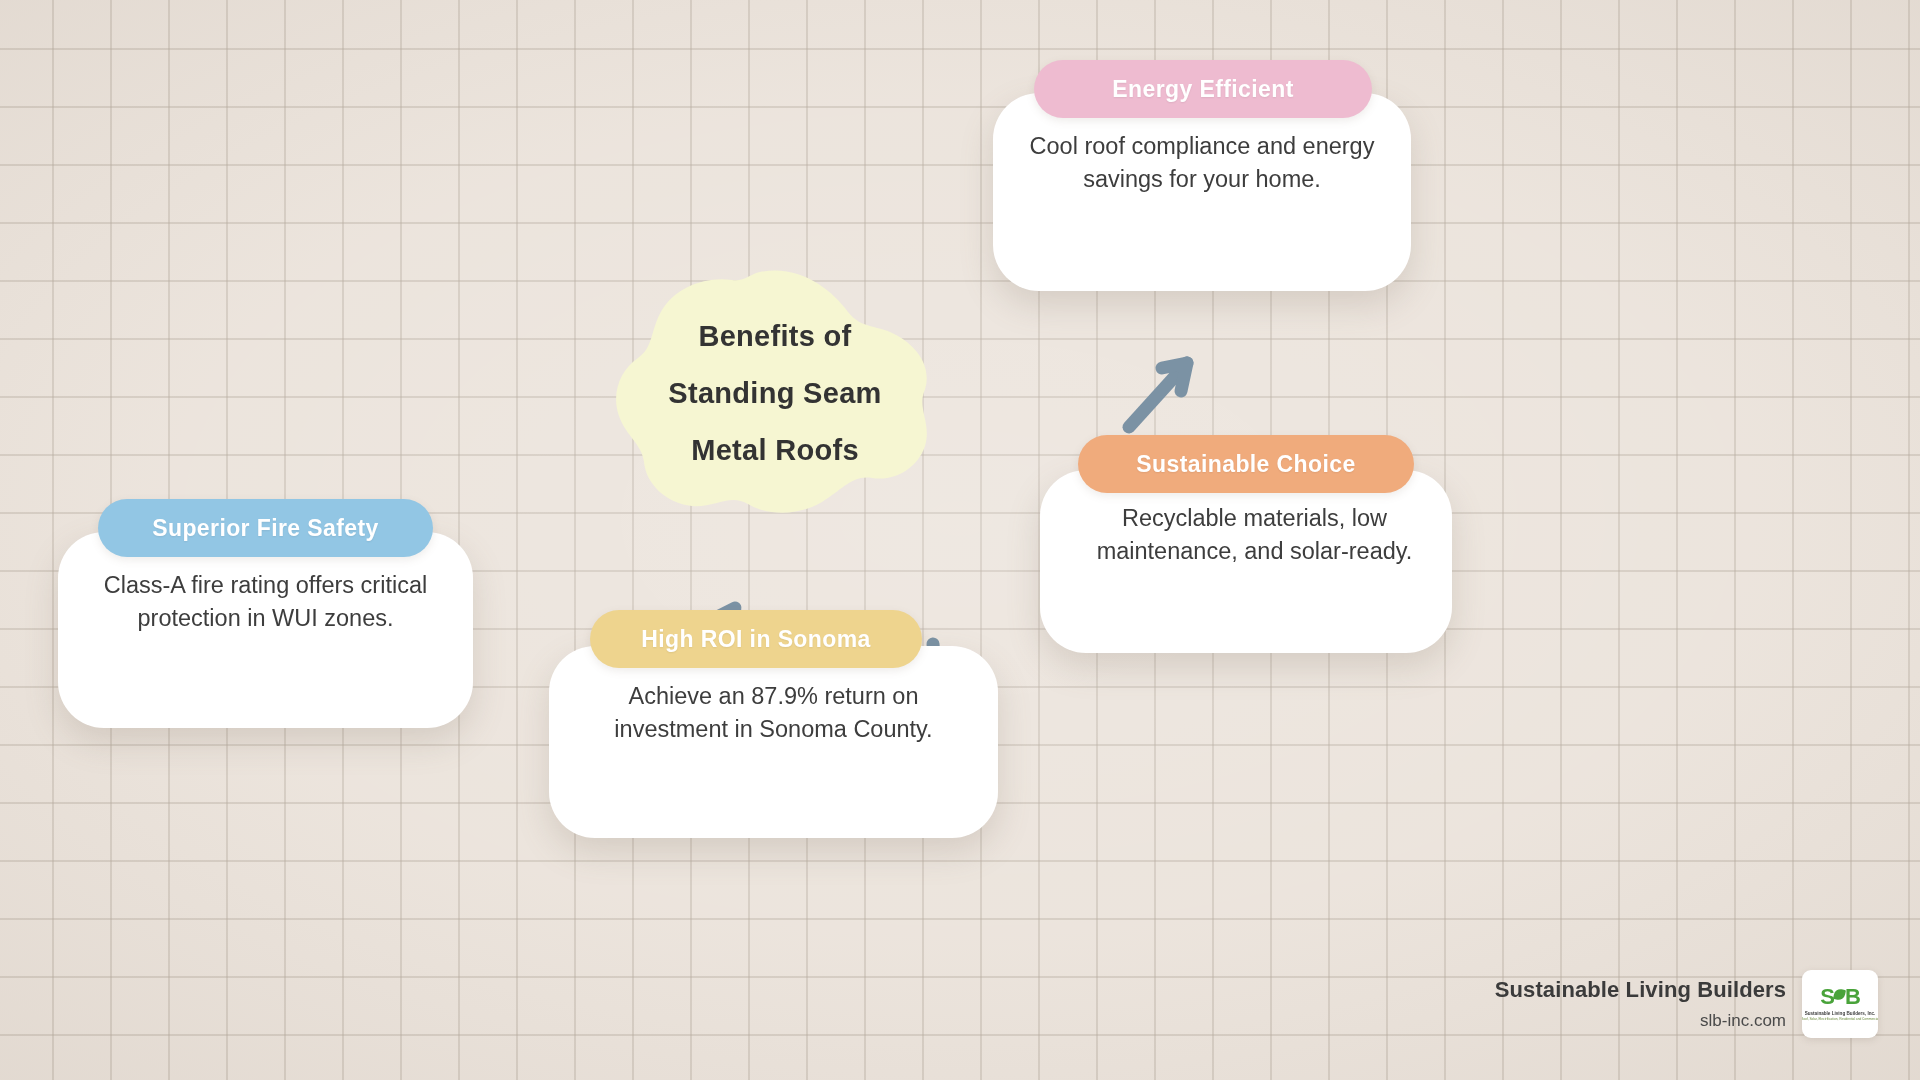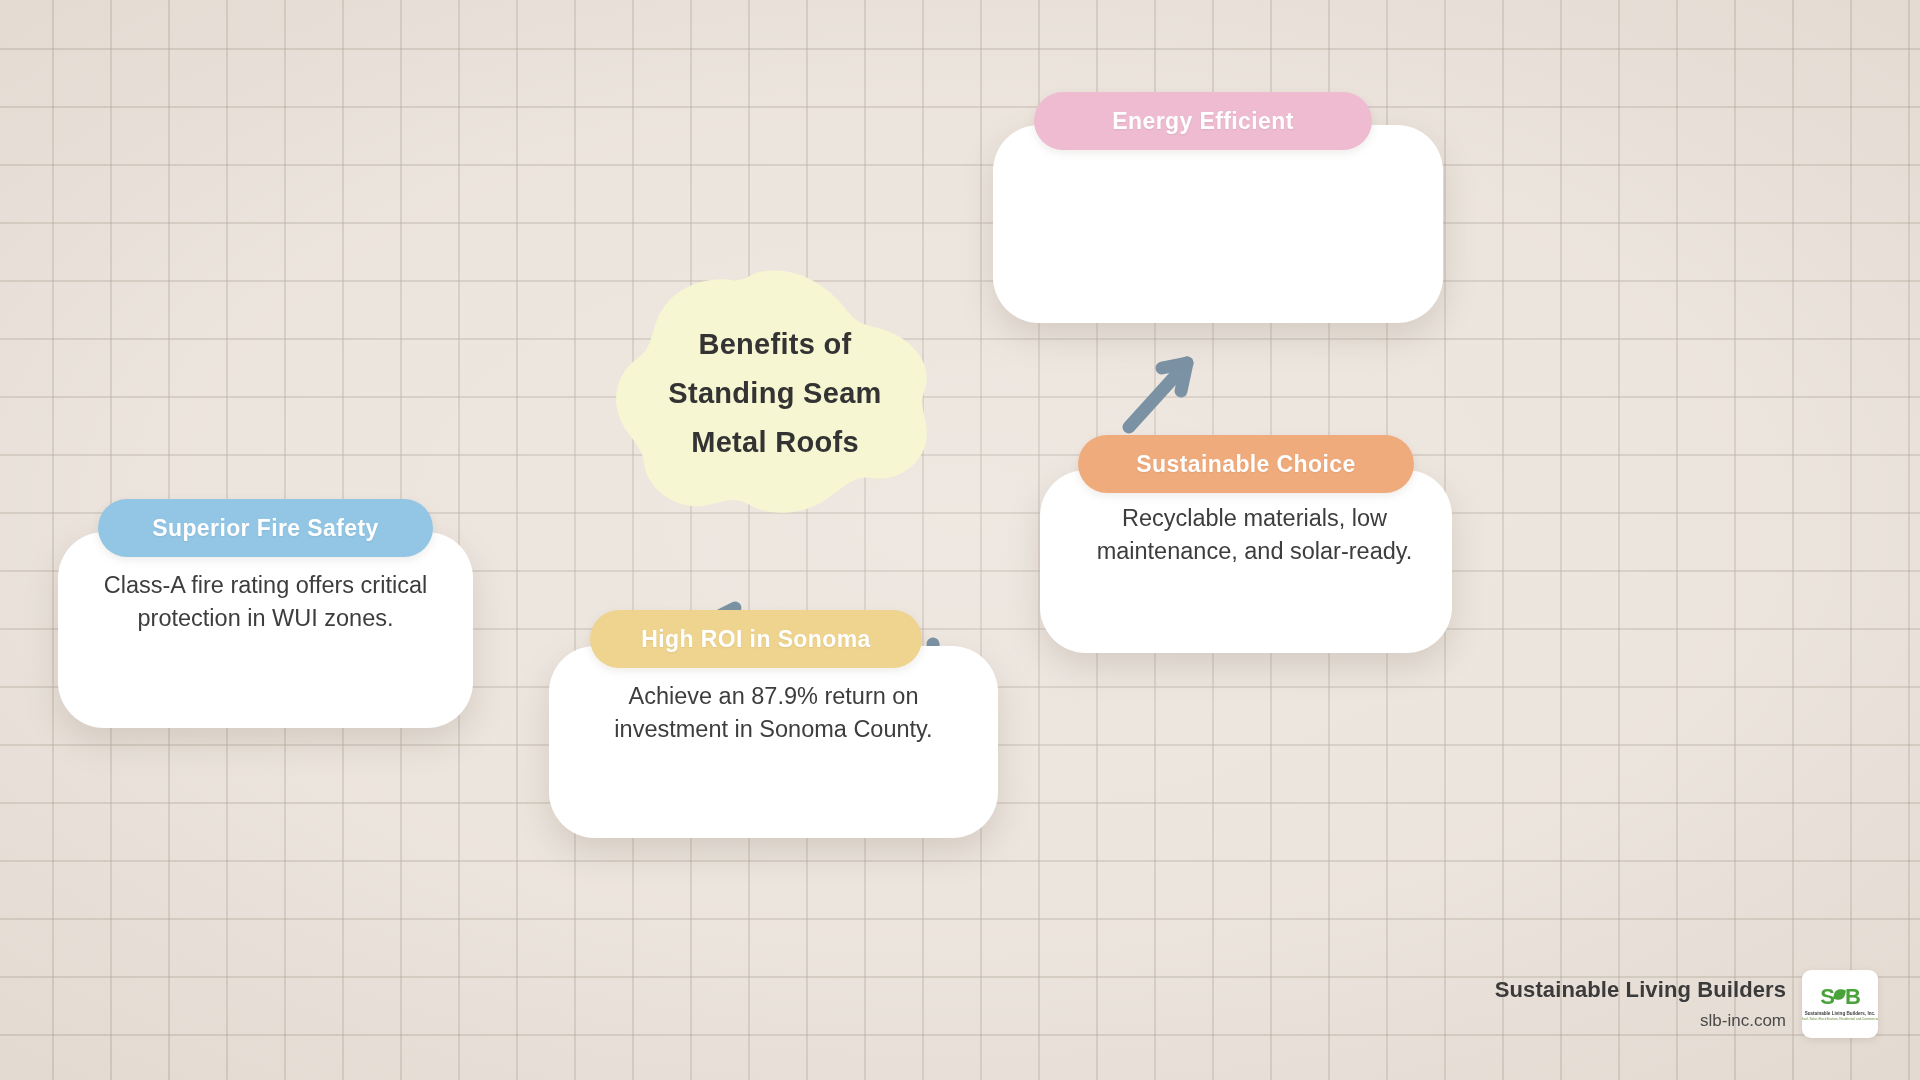--- a/index.html
+++ b/index.html
@@ -73,21 +73,21 @@
     font-size: 23.5px;
     line-height: 1.42;
     padding: 0 26px;
   }
 
   
   #card-lifespan      { left: 203px;  top: 83px;  width: 418px; height: 192px; }
   #card-lifespan .card-header { left: 40px;  top: -32px; width: 338px; }
   #card-lifespan .card-body   { top: 36px; }
 
-  #card-energy        { left: 993px;  top: 125px; width: 450px; height: 198px; }
+  #card-energy        { left: 993px;  top: 93px; width: 418px; height: 198px; }
   #card-energy .card-header   { left: 41px;  top: -33px; width: 338px; }
   #card-energy .card-body     { top: 37px; }
 
   #card-fire          { left: 58px;   top: 532px; width: 415px; height: 196px; padding-left: 24px; }
   #card-fire .card-header     { left: 40px;  top: -33px; width: 335px; }
   #card-fire .card-body       { top: 37px; }
 
   #card-sustainable   { left: 1040px; top: 470px; width: 412px; height: 183px; }
   #card-sustainable .card-header { left: 38px; top: -35px; width: 336px; }
   #card-sustainable .card-body   { top: 32px; padding-left: 43px; }
@@ -105,21 +105,21 @@
     height: 250px;
   }
   #center-node svg { position: absolute; inset: 0; width: 100%; height: 100%; }
   #center-text {
     position: absolute;
     inset: 0;
     display: flex;
     flex-direction: column;
     align-items: center;
     justify-content: center;
-    gap: 16px;
+    gap: 24px;
     color: #333333;
     font-size: 29px;
     font-weight: 700;
     letter-spacing: 0.3px;
     text-align: center;
   }
 
   
   #arrows {
     position: absolute;
@@ -257,20 +257,21 @@
     <div id="center-text">
       <span>Benefits of</span>
       <span>Standing Seam</span>
       <span>Metal Roofs</span>
     </div>
   </div>
 
 
   <div class="card" id="card-energy">
     <div class="card-header" style="background:#eebbd0">Energy Efficient</div>
+    <div class="card-body">Cool roof compliance and energy savings for your home.</div>
   </div>
 
   <div class="card" id="card-fire">
     <div class="card-header" style="background:#92c6e4">Superior Fire Safety</div>
     <div class="card-body">Class-A fire rating offers critical protection in WUI zones.</div>
   </div>
 
   <div class="card" id="card-sustainable">
     <div class="card-header" style="background:#f0ab7c">Sustainable Choice</div>
     <div class="card-body">Recyclable materials, low maintenance, and solar-ready.</div>

